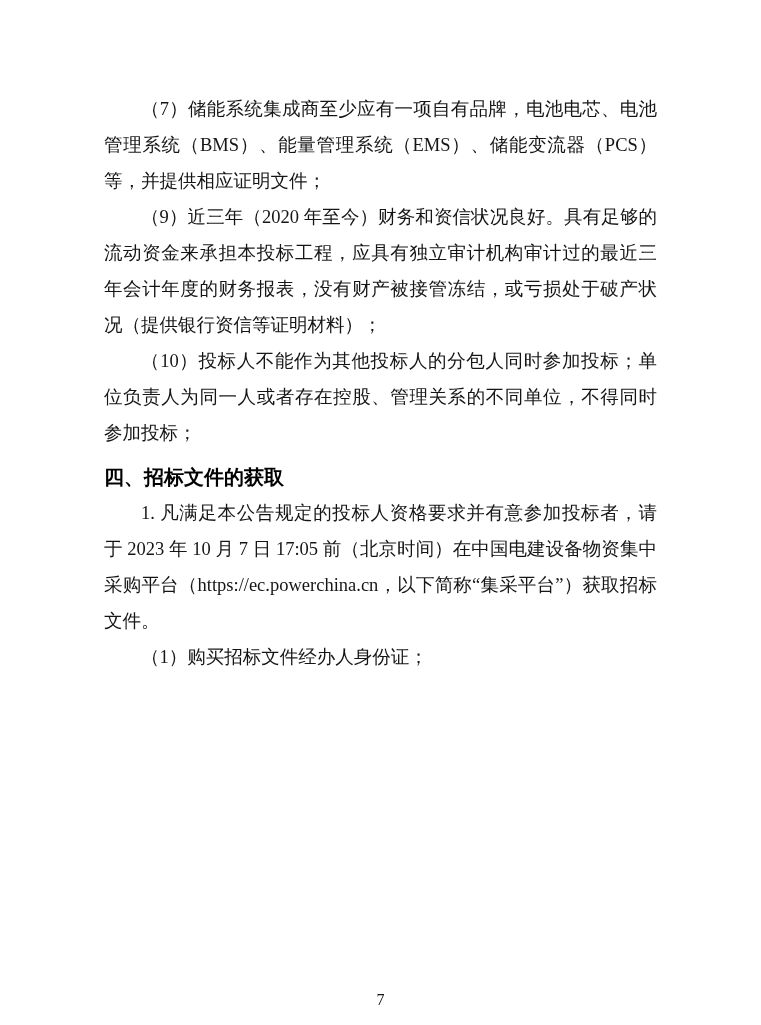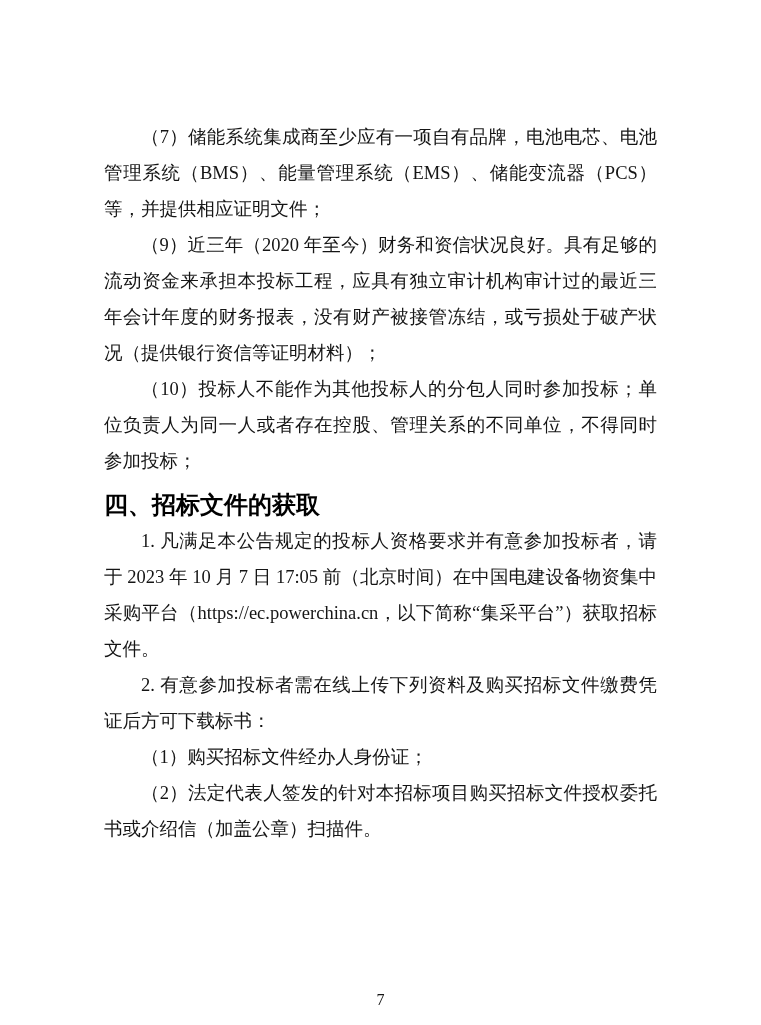--- a/index.html
+++ b/index.html
@@ -16,37 +16,37 @@
     color: #151515;
     font-family: "Liberation Serif", "DejaVu Serif", serif;
     overflow: hidden;
   }
 
   .content {
     position: absolute;
     top: 0;
     left: 104px;
     width: 553px;
-    padding-top: 119px;
+    padding-top: 91px;
   }
 
   p.body-para {
     font-size: 18.5px;
     line-height: 36px;
     text-align: justify;
     text-indent: 2em;
     word-break: normal;
     color: #151515;
   }
 
   h2.section-heading {
     margin-top: 8px;
     font-family: "Liberation Sans", "DejaVu Sans", sans-serif;
     font-weight: bold;
-    font-size: 24px;
+    font-size: 20px;
     line-height: 36px;
     color: #000000;
     text-indent: 0;
   }
 
   .page-number {
     position: absolute;
     bottom: 16px;
     left: 0;
     right: 0;
@@ -62,19 +62,17 @@
 
 <div class="page">
   <div class="content">
     <p class="body-para">（7）储能系统集成商至少应有一项自有品牌，电池电芯、电池管理系统（BMS）、能量管理系统（EMS）、储能变流器（PCS）等，并提供相应证明文件；</p>
     <p class="body-para">（9）近三年（2020 年至今）财务和资信状况良好。具有足够的流动资金来承担本投标工程，应具有独立审计机构审计过的最近三年会计年度的财务报表，没有财产被接管冻结，或亏损处于破产状况（提供银行资信等证明材料）；</p>
     <p class="body-para">（10）投标人不能作为其他投标人的分包人同时参加投标；单位负责人为同一人或者存在控股、管理关系的不同单位，不得同时参加投标；</p>
 
     <h2 class="section-heading">四、招标文件的获取</h2>
 
     <p class="body-para">1. 凡满足本公告规定的投标人资格要求并有意参加投标者，请于 2023 年 10 月 7 日 17:05 前（北京时间）在中国电建设备物资集中采购平台（https://ec.powerchina.cn，以下简称“集采平台”）获取招标文件。</p>
-    <p class="body-para">2. 有意参加投标者需在线上传下列资料及购买招标文件缴费凭证后方可下载标书：</p>
     <p class="body-para">（1）购买招标文件经办人身份证；</p>
-    <p class="body-para">（2）法定代表人签发的针对本招标项目购买招标文件授权委托书或介绍信（加盖公章）扫描件。</p>
   </div>
 
   <div class="page-number">7</div>
 </div>
 
 </body></html>

